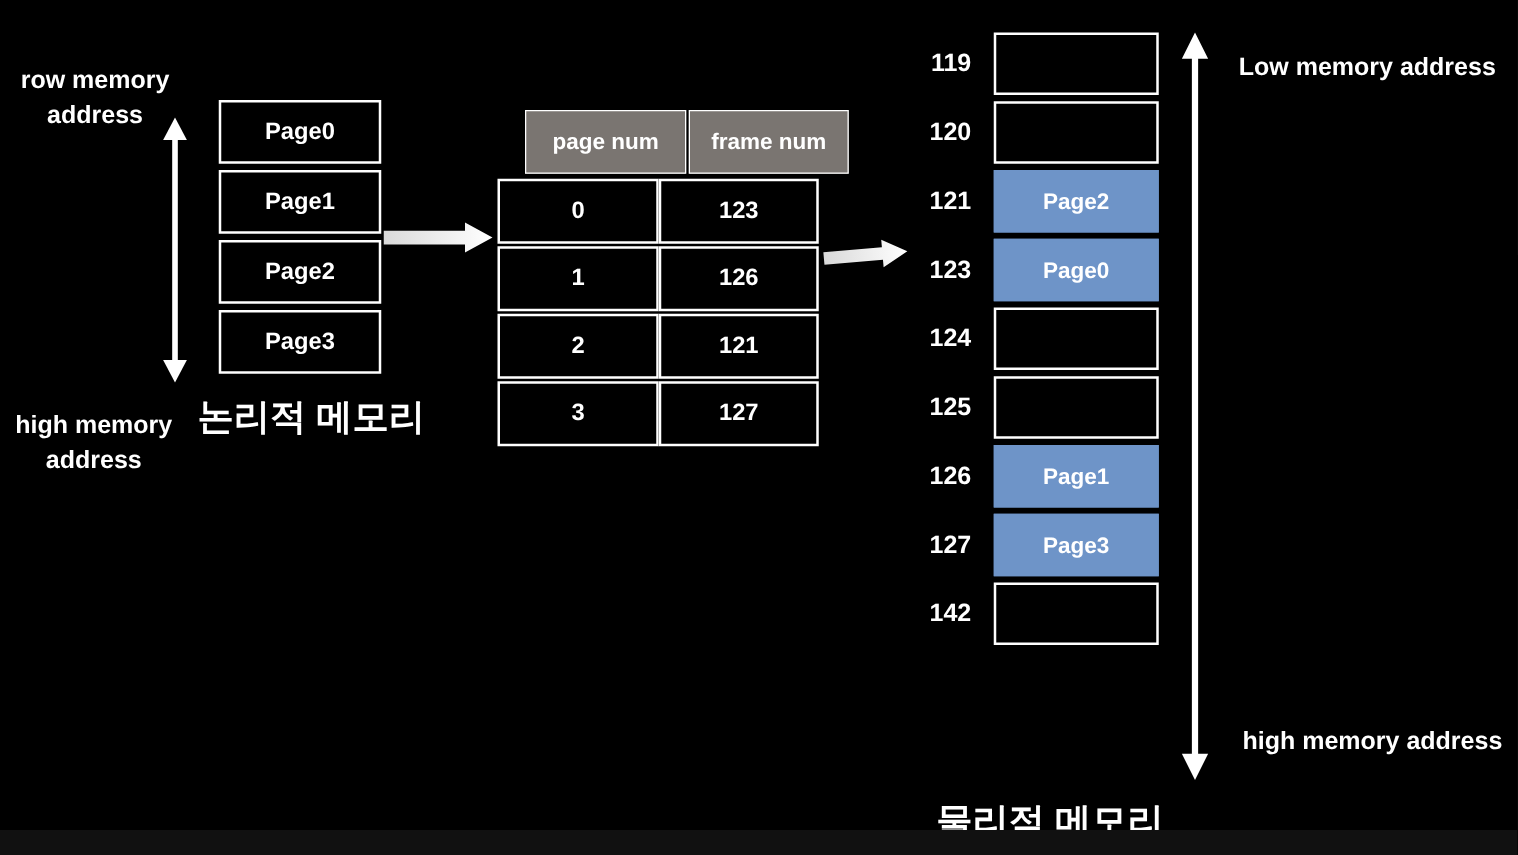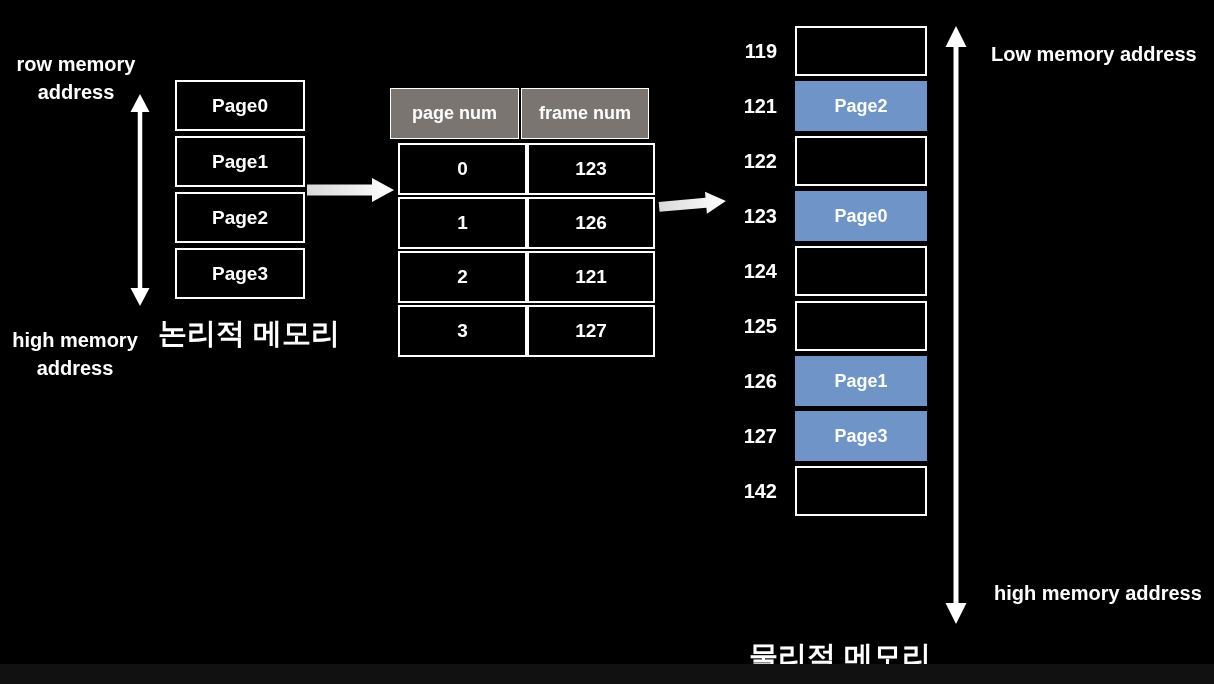--- a/index.html
+++ b/index.html
@@ -32,21 +32,21 @@
     width:130px;height:51px;
     background:var(--background);
     border:2px solid var(--box-border);
     display:flex;align-items:center;justify-content:center;
     font-size:19px;
   }
   .caption{position:absolute;font-size:29px;text-align:center;white-space:nowrap;}
   #logical-caption{left:158px;top:314px;width:170px;}
   #physical-caption{left:749px;top:637px;width:180px;}
 
-  .ptable-header{position:absolute;left:390px;top:88px;display:flex;gap:2px;}
+  .ptable-header{position:absolute;left:420px;top:88px;display:flex;gap:2px;}
   .hcell{
     height:51px;background:var(--table-header-bg);
     border:1px solid var(--box-border);
     display:flex;align-items:center;justify-content:center;
     font-size:18px;
   }
   .hcell.c1{width:129px;}
   .hcell.c2{width:128px;}
   .ptable-body{position:absolute;left:398px;top:143px;display:grid;grid-template-columns:129px 128px;row-gap:2px;}
   .tcell{
@@ -138,28 +138,28 @@
     <div class="tcell">127</div>
   </div>
 
   <div class="physical-frames">
     <div class="frame-row">
       <div class="addr">119</div>
       <div class="addr-gap"></div>
       <div class="frame"></div>
     </div>
     <div class="frame-row">
+      <div class="addr">120</div>
+      <div class="addr-gap"></div>
+      <div class="frame"></div>
+    </div>
+    <div class="frame-row">
       <div class="addr">121</div>
       <div class="addr-gap"></div>
       <div class="frame occupied">Page2</div>
-    </div>
-    <div class="frame-row">
-      <div class="addr">122</div>
-      <div class="addr-gap"></div>
-      <div class="frame"></div>
     </div>
     <div class="frame-row">
       <div class="addr">123</div>
       <div class="addr-gap"></div>
       <div class="frame occupied">Page0</div>
     </div>
     <div class="frame-row">
       <div class="addr">124</div>
       <div class="addr-gap"></div>
       <div class="frame"></div>

